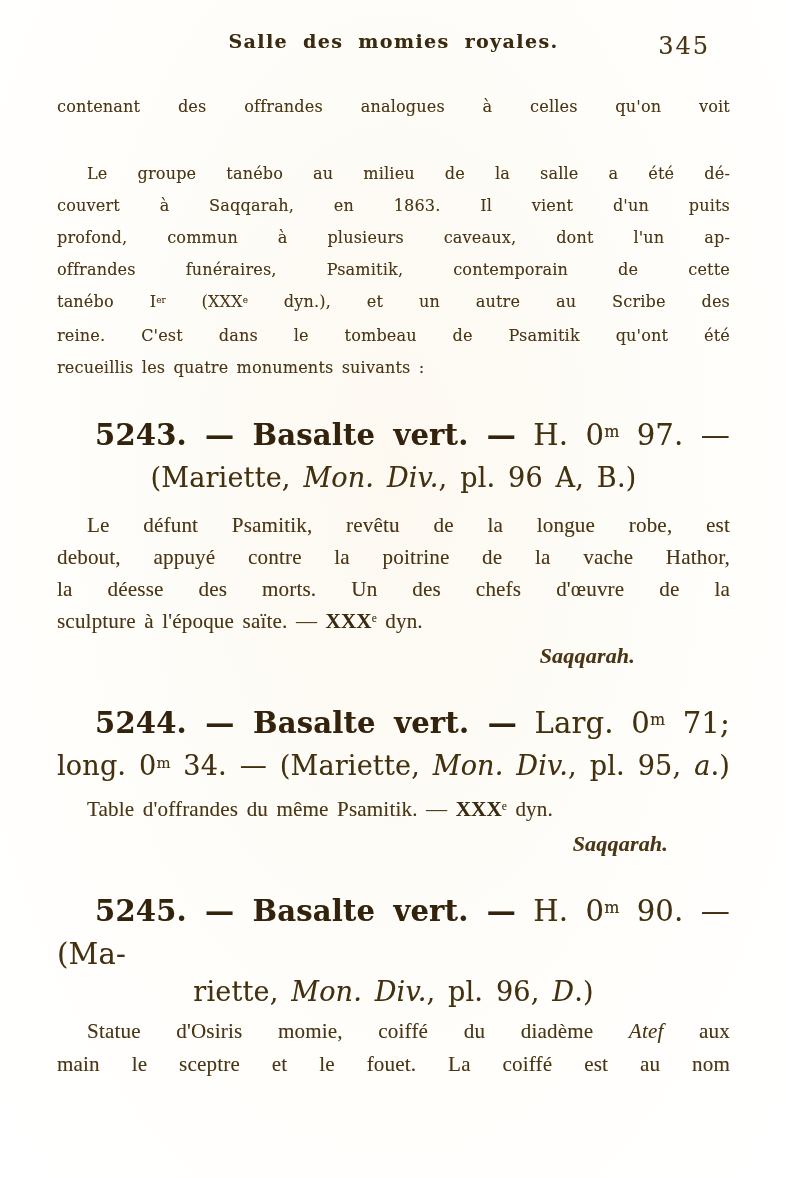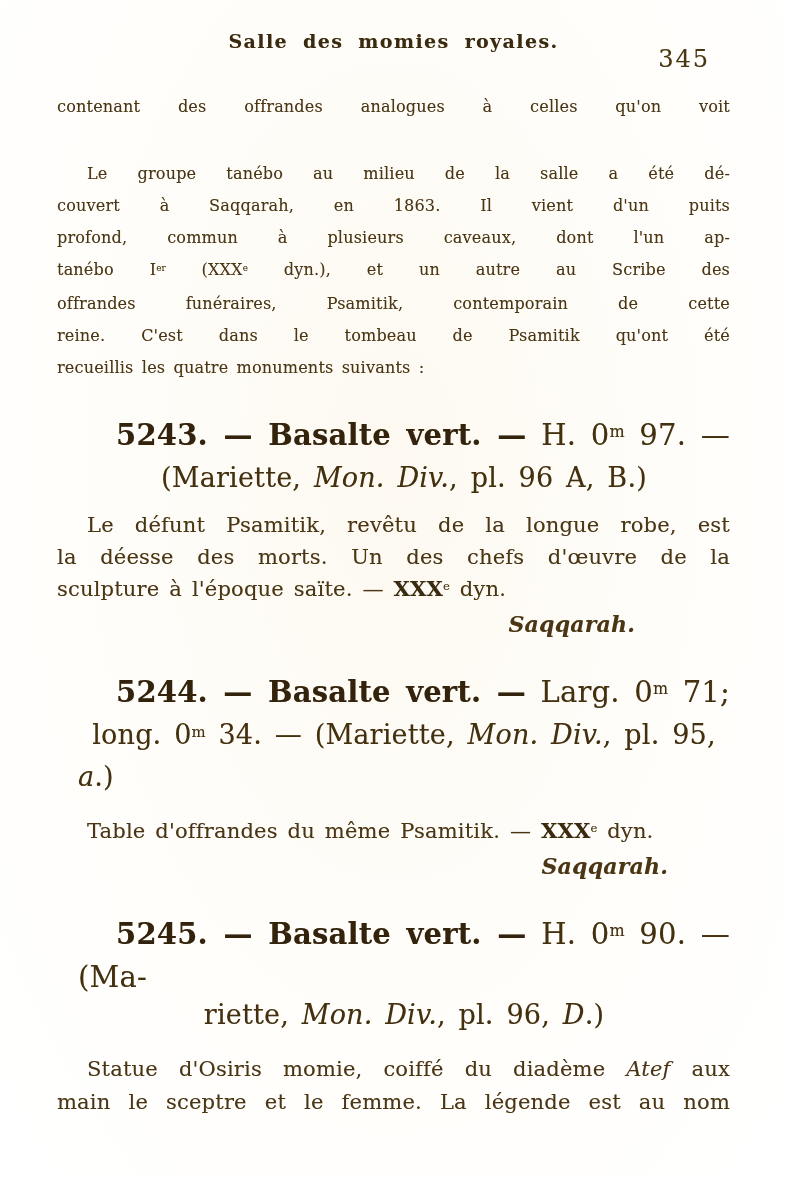--- a/index.html
+++ b/index.html
@@ -18,86 +18,87 @@
     background: radial-gradient(ellipse at 50% 40%, #fdf9f1 0%, #fffefb 62%, #ffffff 100%);
     text-shadow: 0.2px 0.3px 0.5px rgba(74,52,20,0.35);
   }
   
   .header { position: relative; height: 30px; text-align: center; }
   .title {
     font-weight: bold; font-size: 19px; letter-spacing: 1.4px; word-spacing: 7px;
     color: #3a2a0f; white-space: nowrap;
   }
   .pagenum {
-    position: absolute; right: 20px; top: 15px;
+    position: absolute; right: 20px; top: 2px;
     font-size: 24px; letter-spacing: 2px; color: #4a3614;
   }
   
   .tl { font-size: 16px; line-height: 32px; word-spacing: 3px; letter-spacing: 0.2px; }
   .j  { text-align: justify; text-align-last: justify; }
   .ind  { text-indent: 30px; }
   .ind2 { text-indent: 38px; }
   .it { font-style: italic; }
   .b  { font-weight: bold; color: #33230c; }
   .xxx { font-weight: bold; color: #3a2a0f; }
   sup { font-size: 0.55em; vertical-align: baseline; position: relative; top: -0.5em; letter-spacing: 0; }
 
   .intro { margin-top: 32px; }
   .intro .tl { line-height: 30px; }
   .para { margin-top: 36px; }
 
-  .ehead { margin-top: 32px; color: #43300f; margin-left: 21px; }
+  .ehead { margin-top: 32px; color: #43300f; }
   .ehead .tl { font-size: 29px; line-height: 38px; word-spacing: 4px; }
   .ehead .ref { font-size: 27px; text-align: center; }
 
   .desc { margin-top: 12px; }
   .desc .tl { font-size: 21px; line-height: 32px; }
   .e5245 .desc .tl { line-height: 33px; }
 
   .prov { text-align: right; }
   .prov .it { font-weight: 600; font-size: 22px; }
   .prov-a { padding-right: 95px; }
   .prov-b { padding-right: 62px; }
 
   .sec-5244 { margin-top: 28px; }
   .sec-5245 { margin-top: 27px; }
-  .ehead + .desc { margin-top: 12px; }
-  .sec-5244 .desc, .sec-5245 .desc { margin-top: 19px; }
+  .ehead + .desc { margin-top: 12px; font-family: Liberation Serif, serif; }
+  .sec-5244 .desc, .sec-5245 .desc { margin-top: 4px; }
 </style>
 </head>
 <body>
 
 <div class="page">
 
   <div class="header">
     <span class="title">Salle des momies royales.</span>
     <span class="pagenum">345</span>
   </div>
 
   <div class="intro">
     <div class="tl j"><span>contenant des offrandes analogues à celles qu'on voit</span></div>
   </div>
 
   <div class="para">
     <div class="tl j ind"><span>Le groupe tanébo au milieu de la salle a été dé-</span></div>
     <div class="tl j"><span>couvert à Saqqarah, en 1863. Il vient d'un puits</span></div>
     <div class="tl j"><span>profond, commun à plusieurs caveaux, dont l'un ap-</span></div>
+    <div class="tl j"><span>offrandes funéraires, Psamitik, contemporain de cette</span></div>
     <div class="tl j"><span>tanébo I</span><sup>er</sup><span> (XXX</span><sup>e</sup><span> dyn.), et un autre au Scribe des</span></div>
-    <div class="tl j"><span>offrandes funéraires, Psamitik, contemporain de cette</span></div>
     <div class="tl j"><span>reine. C'est dans le tombeau de Psamitik qu'ont été</span></div>
     <div class="tl"><span>recueillis les quatre monuments suivants :</span></div>
   </div>
 
   <section class="sec-5243">
     <div class="ehead">
       <div class="tl j ind2"><span class="b">5243. — Basalte vert. —</span><span> H. 0</span><sup>m</sup><span> 97. —</span></div>
       <div class="tl ref"><span>(Mariette, </span><span class="it">Mon. Div.</span><span>, pl. 96 A, B.)</span></div>
     </div>
     <div class="desc">
       <div class="tl j ind"><span>Le défunt Psamitik, revêtu de la longue robe, est</span></div>
+      <div class="tl j"><span>debout, appuyé contre la poitrine de la vache Hathor,</span></div>
       <div class="tl j"><span>la déesse des morts. Un des chefs d'œuvre de la</span></div>
       <div class="tl"><span>sculpture à l'époque saïte. — </span><span class="xxx">XXX</span><sup>e</sup><span> dyn.</span></div>
       <div class="tl prov prov-a"><span class="it">Saqqarah.</span></div>
     </div>
   </section>
 
   <section class="sec-5244">
     <div class="ehead">
       <div class="tl j ind2"><span class="b">5244. — Basalte vert. —</span><span> Larg. 0</span><sup>m</sup><span> 71;</span></div>
       <div class="tl j ref"><span>long. 0</span><sup>m</sup><span> 34. — (Mariette, </span><span class="it">Mon. Div.</span><span>, pl. 95, </span><span class="it">a</span><span>.)</span></div>
@@ -108,18 +109,18 @@
     </div>
   </section>
 
   <section class="sec-5245 e5245">
     <div class="ehead">
       <div class="tl j ind2"><span class="b">5245. — Basalte vert. —</span><span> H. 0</span><sup>m</sup><span> 90. — (Ma-</span></div>
       <div class="tl ref"><span>riette, </span><span class="it">Mon. Div.</span><span>, pl. 96, </span><span class="it">D</span><span>.)</span></div>
     </div>
     <div class="desc">
       <div class="tl j ind"><span>Statue d'Osiris momie, coiffé du diadème </span><span class="it">Atef</span><span> aux</span></div>
-      <div class="tl j"><span>main le sceptre et le femme. La légende est au nom</span></div>
+      <div class="tl j"><span>main le sceptre et le fouet. La coiffé est au nom</span></div>
 
     </div>
   </section>
 
 </div>
 
 </body></html>

